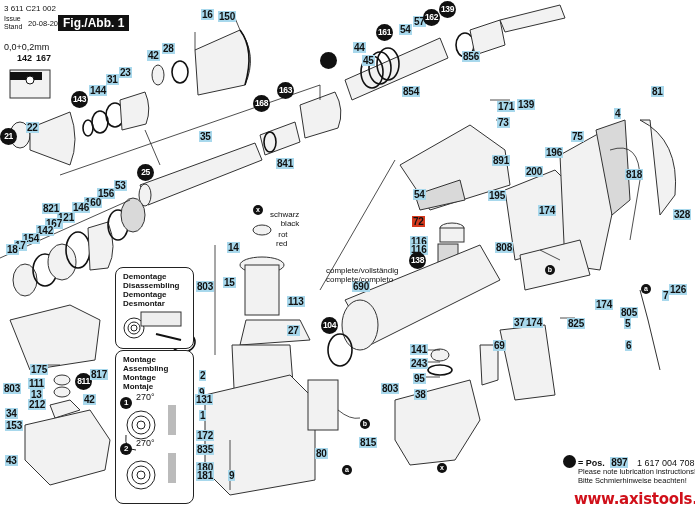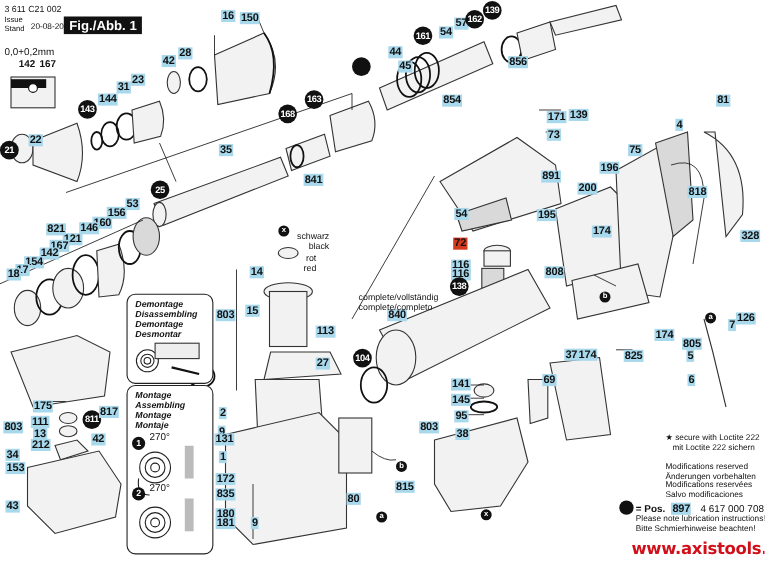--- a/index.html
+++ b/index.html
@@ -9,21 +9,21 @@
   .lbl.red { background:#d63a1e; color:#111; }
   .circ { position:absolute; width:17px; height:17px; border-radius:50%; background:#111; color:#fff; font-weight:bold; font-size:8.5px; line-height:17px; text-align:center; font-family:"Liberation Sans", sans-serif; letter-spacing:-0.4px; }
   .dot { position:absolute; width:10px; height:10px; border-radius:50%; background:#111; color:#fff; font-size:7px; line-height:10px; text-align:center; font-weight:bold; }
   .txt { position:absolute; font-size:8px; line-height:9px; color:#111; font-family:"Liberation Sans", sans-serif; }
   .hdr-code { position:absolute; left:4px; top:4px; font-size:8px; }
   .hdr-issue { position:absolute; left:4px; top:15px; font-size:7px; line-height:8px; }
   .hdr-date { position:absolute; left:28px; top:19px; font-size:7.5px; }
   .fig-badge { position:absolute; left:58px; top:15px; background:#111; color:#fff; font-weight:bold; font-size:12px; padding:1px 5px; }
   .tol { position:absolute; left:4px; top:42px; font-size:9px; }
   .box { position:absolute; border:1.2px solid #222; border-radius:8px; background:#fff; }
-  .box-title { font-weight:bold; font-size:8px; line-height:9px; position:absolute; left:7px;font-style:italic; }
+  .box-title { font-weight:bold; font-size:8px; line-height:9px; position:absolute; left:7px; }
   .notes { position:absolute; left:605px; top:394px; font-size:7.5px; line-height:8.5px; }
   .notes2 { position:absolute; left:605px; top:420px; font-size:7.5px; line-height:8.5px; }
   .pos-line { position:absolute; left:578px; top:457px; font-size:9px; font-weight:bold; }
   .pos-line .pn { font-weight:normal; margin-left:6px; }
   .lubr { position:absolute; left:578px; top:467px; font-size:7.5px; line-height:9px; }
   .site { position:absolute; left:574px; top:490px; font-size:15px; font-weight:bold; color:#d0101a; font-family:"DejaVu Sans", sans-serif; letter-spacing:-0.3px; }
   svg .ln { stroke:#222; stroke-width:0.8; fill:none; }
   svg .part { stroke:#333; stroke-width:1; fill:#f2f2f2; }
   svg .partd { stroke:#333; stroke-width:1; fill:#d9d9d9; }
   svg .ring { stroke:#111; stroke-width:1.6; fill:none; }
@@ -217,34 +217,34 @@
   <div class="lbl" style="left:488px;top:190px">195</div>
   <div class="lbl" style="left:538px;top:205px">174</div>
   <div class="lbl" style="left:625px;top:169px">818</div>
   <div class="lbl" style="left:673px;top:209px">328</div>
   <div class="lbl" style="left:495px;top:242px">808</div>
   <div class="lbl" style="left:413px;top:189px">54</div>
   <div class="lbl red" style="left:412px;top:216px">72</div>
   <div class="lbl" style="left:410px;top:236px">116</div>
   <div class="lbl" style="left:410px;top:244px">116</div>
   <div class="circ" style="left:409px;top:252px">138</div>
-  <div class="lbl" style="left:352px;top:281px">840</div>
+  <div class="lbl" style="left:352px;top:281px">690</div>
   <div class="circ" style="left:321px;top:317px">104</div>
   <div class="lbl" style="left:567px;top:318px">825</div>
   <div class="lbl" style="left:595px;top:299px">174</div>
   <div class="lbl" style="left:669px;top:284px">126</div>
   <div class="lbl" style="left:662px;top:290px">7</div>
   <div class="lbl" style="left:620px;top:307px">805</div>
   <div class="lbl" style="left:624px;top:318px">5</div>
   <div class="lbl" style="left:625px;top:340px">6</div>
   <div class="lbl" style="left:513px;top:317px">37</div>
   <div class="lbl" style="left:525px;top:317px">174</div>
   <div class="lbl" style="left:493px;top:340px">69</div>
   <div class="lbl" style="left:410px;top:344px">141</div>
-  <div class="lbl" style="left:410px;top:358px">145</div>
+  <div class="lbl" style="left:410px;top:358px">243</div>
   <div class="lbl" style="left:413px;top:373px">95</div>
   <div class="lbl" style="left:381px;top:383px">803</div>
   <div class="lbl" style="left:414px;top:389px">38</div>
   <div class="lbl" style="left:315px;top:448px">80</div>
   <div class="lbl" style="left:359px;top:437px">815</div>
 
   <div class="lbl" style="left:227px;top:242px">14</div>
   <div class="lbl" style="left:223px;top:277px">15</div>
   <div class="lbl" style="left:196px;top:281px">803</div>
   <div class="lbl" style="left:287px;top:296px">113</div>
@@ -316,30 +316,24 @@
     <div class="circ" style="left:4px;top:92px;width:12px;height:12px;line-height:12px;font-size:8px">2</div>
     <div class="txt" style="left:20px;top:88px;font-size:9px">270°</div>
     <svg width="77" height="45" style="position:absolute;left:0;top:102px">
       <circle cx="25" cy="22" r="14" fill="none" stroke="#222"></circle>
       <circle cx="25" cy="22" r="9" fill="none" stroke="#222"></circle>
       <circle cx="25" cy="22" r="4" fill="none" stroke="#222"></circle>
       <rect x="52" y="0" width="8" height="30" fill="#bbb"></rect>
     </svg>
   </div>
 
-  <div class="notes" style="white-space:pre">★ secure with Loctite 222
-   mit Loctite 222 sichern</div>
-  <div class="notes2" style="white-space:pre">Modifications reserved
-Änderungen vorbehalten
-Modifications reservées
-Salvo modificaciones</div>
 
   <div style="position:absolute;left:563px;top:455px;width:13px;height:13px;border-radius:50%;background:#111"></div>
   <div class="pos-line">
     <span>= Pos.</span>
     <span class="lbl" style="position:static;display:inline-block;margin-left:3px">897</span>
-    <span class="pn">4 617 000 708</span>
+    <span class="pn">1 617 004 708</span>
   </div>
   <div class="lubr" style="white-space:pre">Please note lubrication instructions!
 Bitte Schmierhinweise beachten!</div>
 
   <div class="site">www.axistools.ru</div>
 </div>
 
 </body></html>

